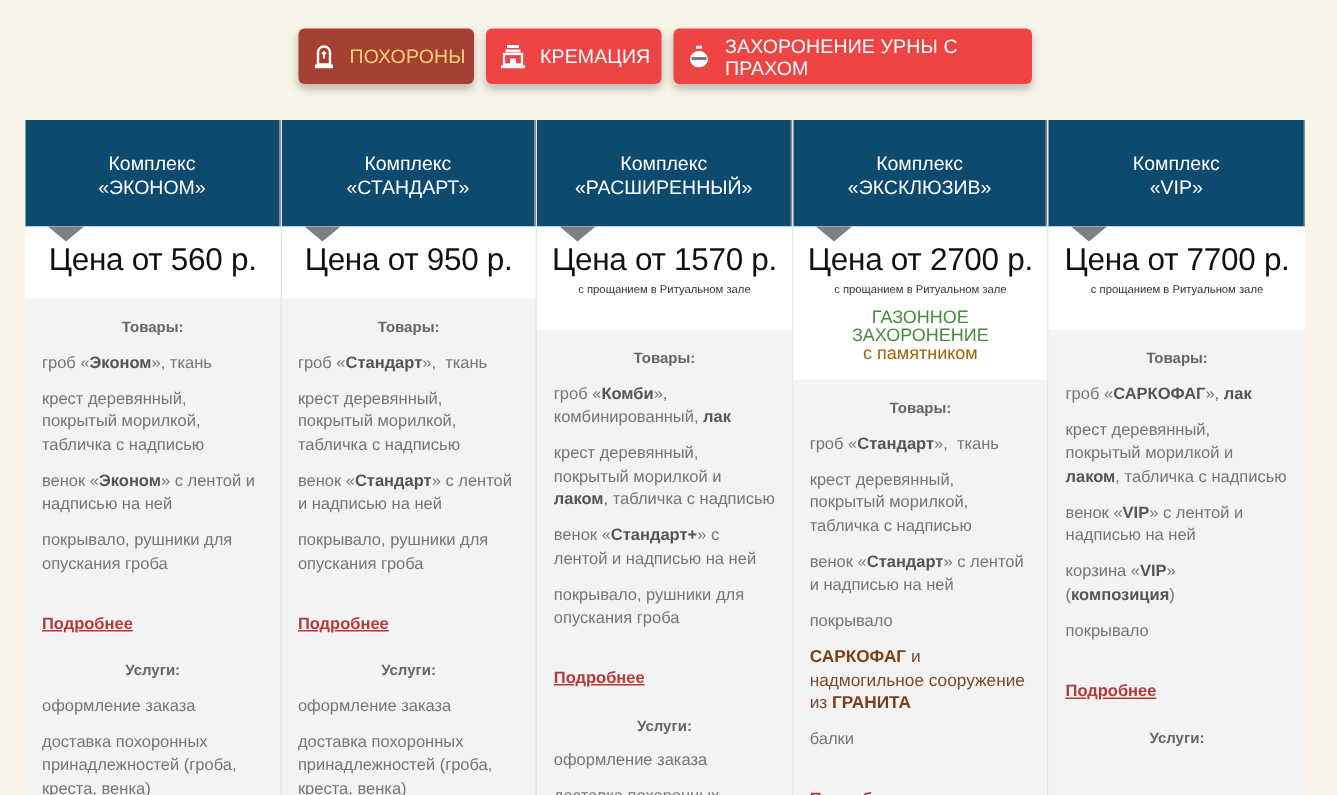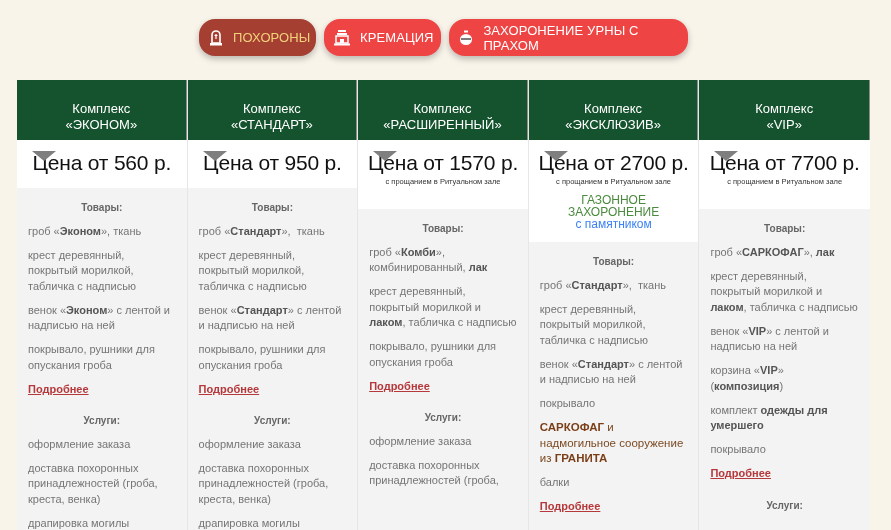--- a/index.html
+++ b/index.html
@@ -7,21 +7,21 @@
   body {
     background: #f9f4ea;
     font-family: "Liberation Sans", "DejaVu Sans", sans-serif;
     position: relative;
   }
   .tabs {
     position: absolute; top: 19px; left: 199px;
     display: flex; gap: 8px;
   }
   .tab {
-    height: 37px; border-radius: 16px;
+    height: 37px; border-radius: 4px;
     display: flex; align-items: center;
     padding: 0 12px 0 10px;
     font-size: 13px; letter-spacing: 0.1px;
     box-shadow: 0 3px 6px rgba(0,0,0,0.25);
     cursor: pointer;
   }
   .tab .ico { width: 16px; height: 18px; margin-right: 10px; display: inline-flex; align-items: center; justify-content: center; }
   .tab-active { background: #a53f32; color: #f3d27a; width: 117px; }
   .tab-grey { background: #ef4444; color: #ffffff; }
   .tab-krem { width: 117px; }
@@ -32,45 +32,45 @@
     width: 853px; height: 450px;
     display: flex;
   }
   .col {
     width: 170.6px; position: relative;
     background: #f3f3f4;
     border-right: 1px solid #e6e6e6;
   }
   .col:last-child { border-right: none; }
   .col-head {
-    height: 60px; background: #14532d; color: #fff;
+    height: 71px; background: #0c4a6e; color: #fff;
     text-align: center; font-size: 13px; line-height: 16px;
     padding-top: 21px;
     border-right: 1px solid #8c8c8c;
   }
   .col-head .arrow {
     position: absolute; top: 71px; left: 15px;
     width: 0; height: 0;
     border-left: 12px solid transparent; border-right: 12px solid transparent;
     border-top: 10px solid #7f7f7f;
   }
   .price-box { background: #fff; text-align: center; }
   .price { font-size: 21px; color: #111; padding-top: 10px; line-height: 26px; letter-spacing: -0.2px; }
   .price-sub { font-size: 7.5px; color: #333; line-height: 12px; }
   .c1 .price-box, .c2 .price-box { height: 48px; }
   .c3 .price-box, .c5 .price-box { height: 69px; }
   .c4 .price-box { height: 102px; }
   .lawn { font-size: 12px; line-height: 12px; padding-top: 6px; }
   .lawn .g { color: #4a8a3d; }
-  .lawn .b { color: #3b82f6; }
+  .lawn .b { color: #a16207; }
   .body { padding: 0 11px 0 11px; font-size: 11px; color: #757575; line-height: 15.5px; }
   .section-title { text-align: center; font-weight: bold; color: #666; font-size: 10px; margin: 12px 0 8px; }
   .item { margin-bottom: 8.5px; }
   .item b { color: #555; }
-  .more { color: #b5383a; font-weight: bold; text-decoration: underline; font-size: 11px; display: inline-block; margin: 0 0 4px; cursor: pointer; }
+  .more { color: #b5383a; font-weight: bold; text-decoration: underline; font-size: 11px; display: inline-block; margin: 16px 0 4px; cursor: pointer; }
   .mon { color: #7b4a23; font-size: 11.5px; }
   .mon b { color: #7b3f18; }
 </style>
 </head>
 <body>
 
 <div class="tabs">
   <div class="tab tab-active">
     <span class="ico">
       <svg width="14" height="16" viewBox="0 0 14 16">
@@ -160,20 +160,21 @@
       <span class="arrow"></span>
     </div>
     <div class="price-box">
       <div class="price">Цена от 1570 р.</div>
       <div class="price-sub">с прощанием в Ритуальном зале</div>
     </div>
     <div class="body">
       <div class="section-title">Товары:</div>
       <div class="item">гроб «<b>Комби</b>», комбинированный, <b>лак</b></div>
       <div class="item">крест деревянный, покрытый морилкой и <b>лаком</b>, табличка с надписью</div>
+      <div class="item">венок «<b>Стандарт+</b>» с лентой и надписью на ней</div>
       <div class="item">покрывало, рушники для опускания гроба</div>
       <a class="more">Подробнее</a>
       <div class="section-title">Услуги:</div>
       <div class="item">оформление заказа</div>
       <div class="item">доставка похоронных принадлежностей (гроба,</div>
     </div>
   </div>
 
   <div class="col c4">
     <div class="col-head">
@@ -211,21 +212,20 @@
     <div class="price-box">
       <div class="price">Цена от 7700 р.</div>
       <div class="price-sub">с прощанием в Ритуальном зале</div>
     </div>
     <div class="body">
       <div class="section-title">Товары:</div>
       <div class="item">гроб «<b>САРКОФАГ</b>», <b>лак</b></div>
       <div class="item">крест деревянный, покрытый морилкой и <b>лаком</b>, табличка с надписью</div>
       <div class="item">венок «<b>VIP</b>» с лентой и надписью на ней</div>
       <div class="item">корзина «<b>VIP</b>» (<b>композиция</b>)</div>
-      <div class="item">комплект <b>одежды для умершего</b></div>
       <div class="item">покрывало</div>
       <a class="more">Подробнее</a>
       <div class="section-title">Услуги:</div>
       
     </div>
   </div>
 
 </div>
 
 </body></html>

